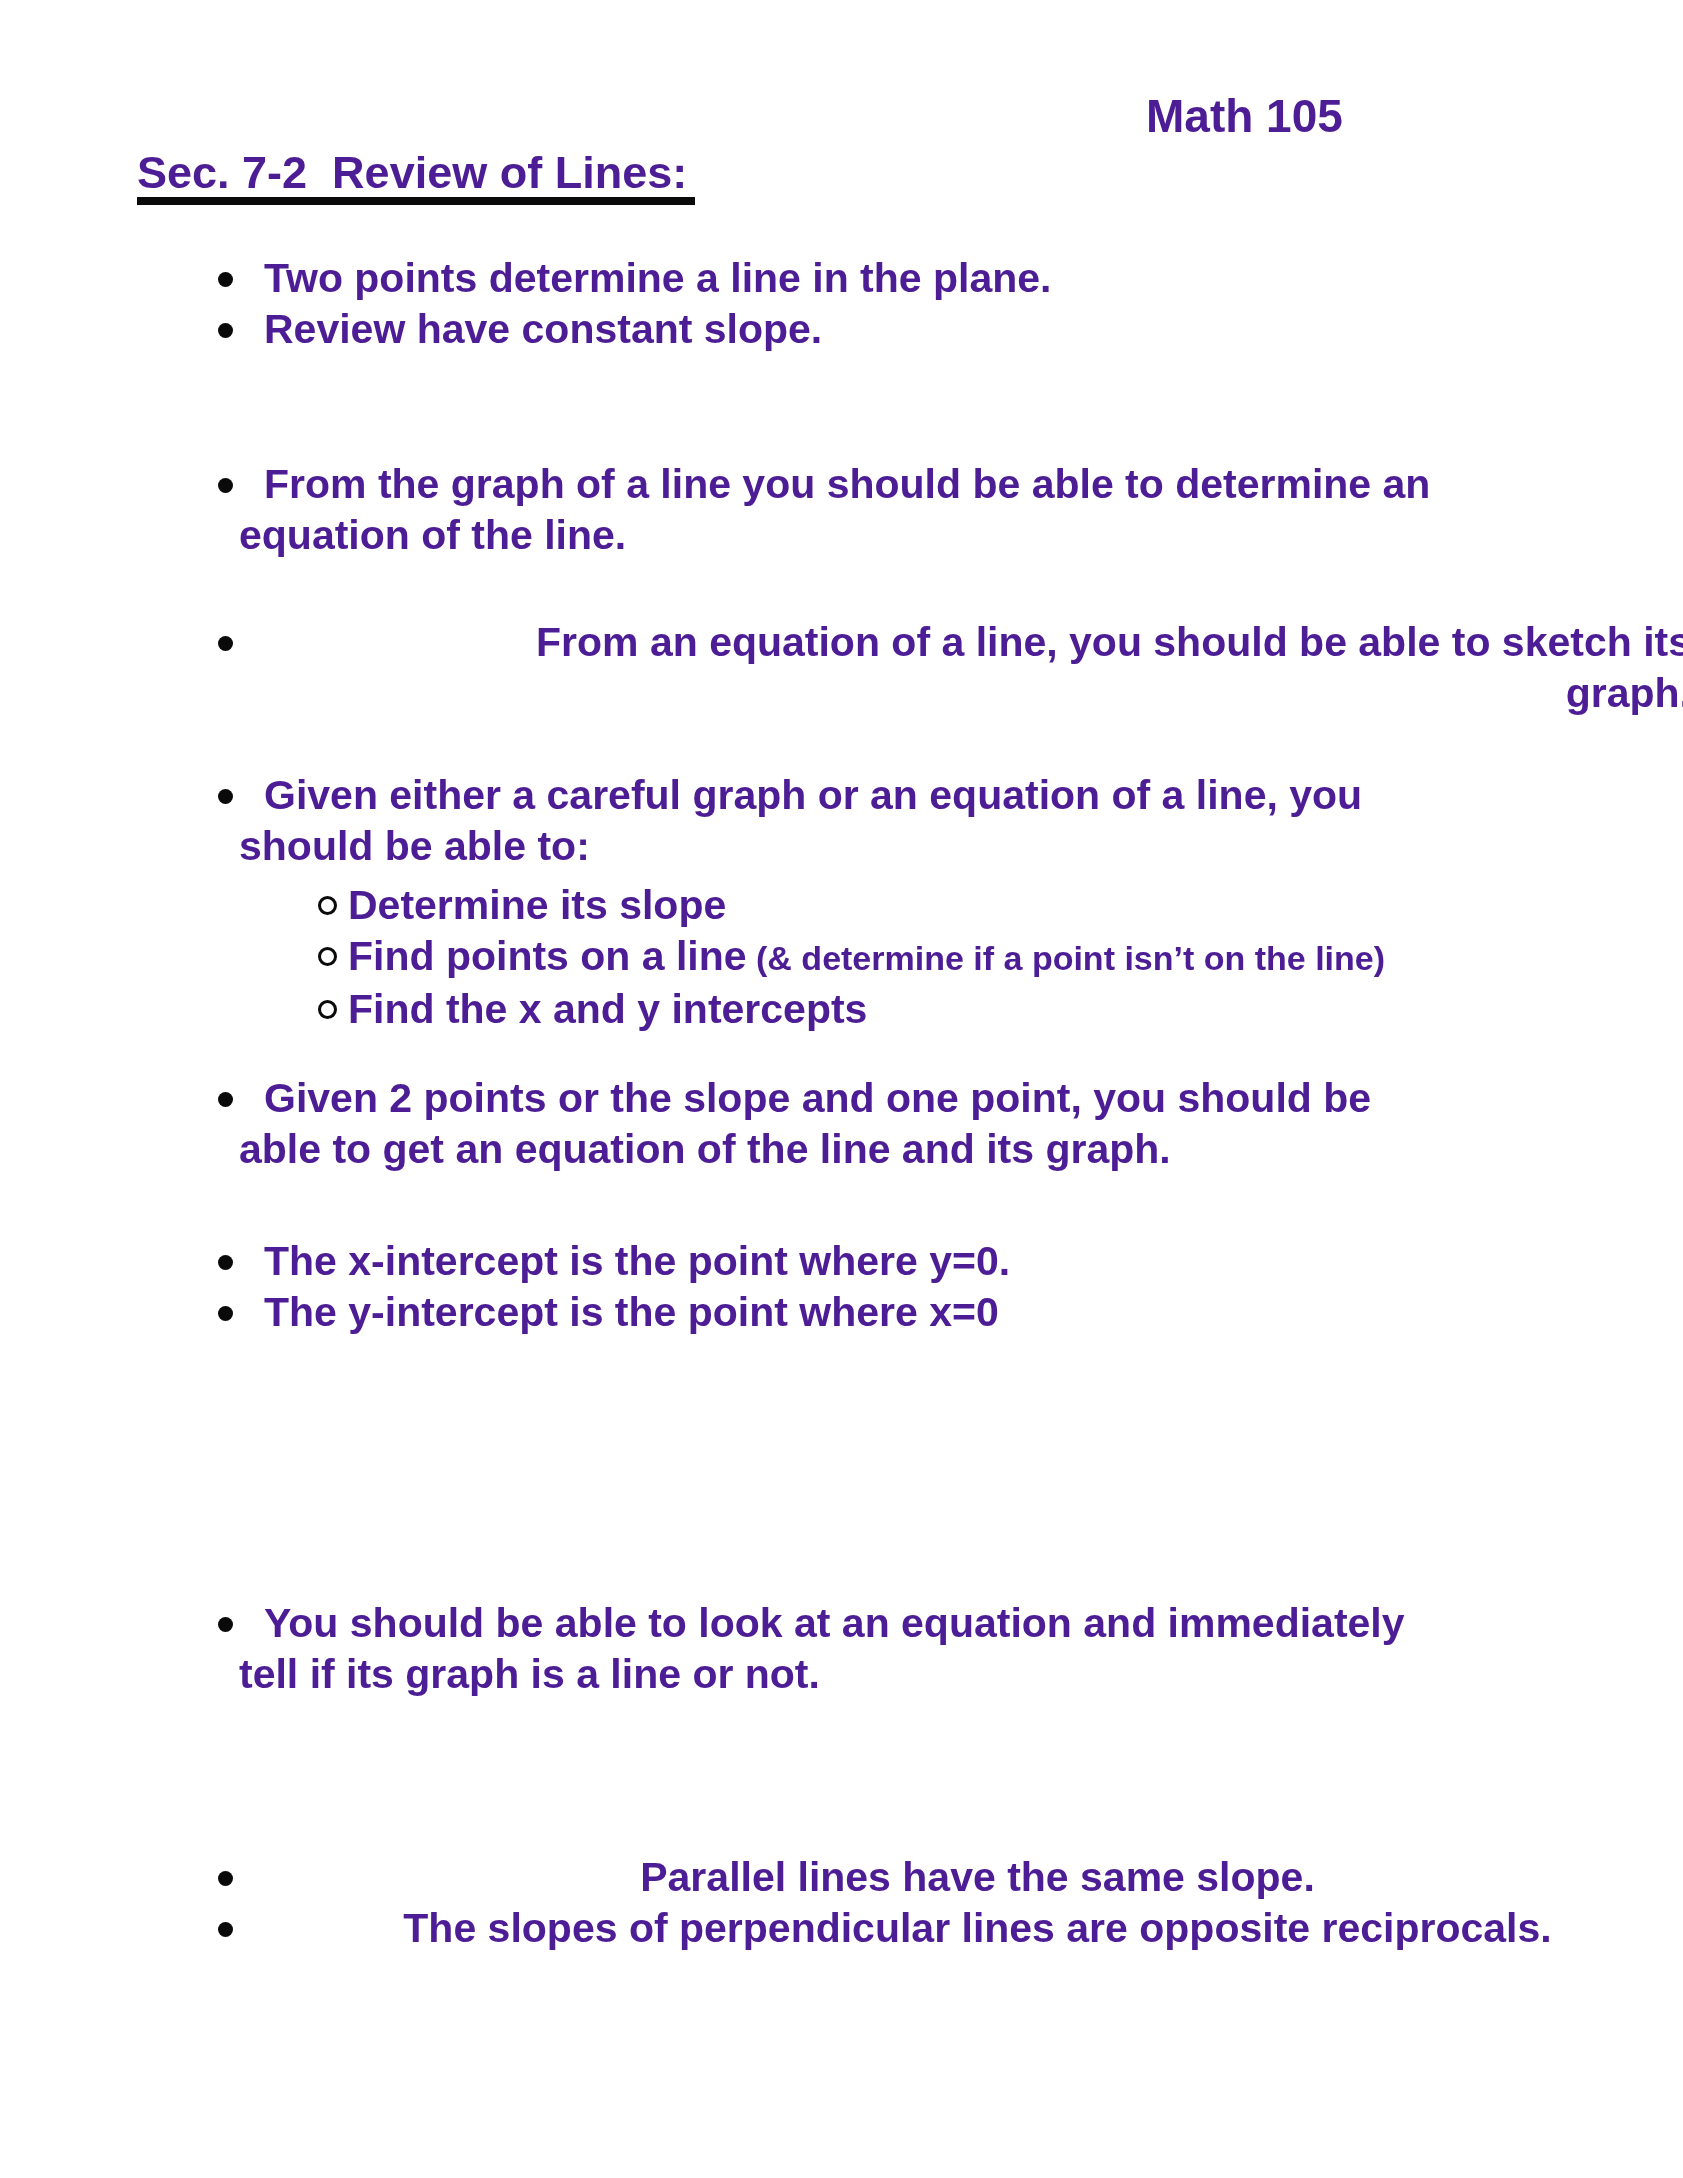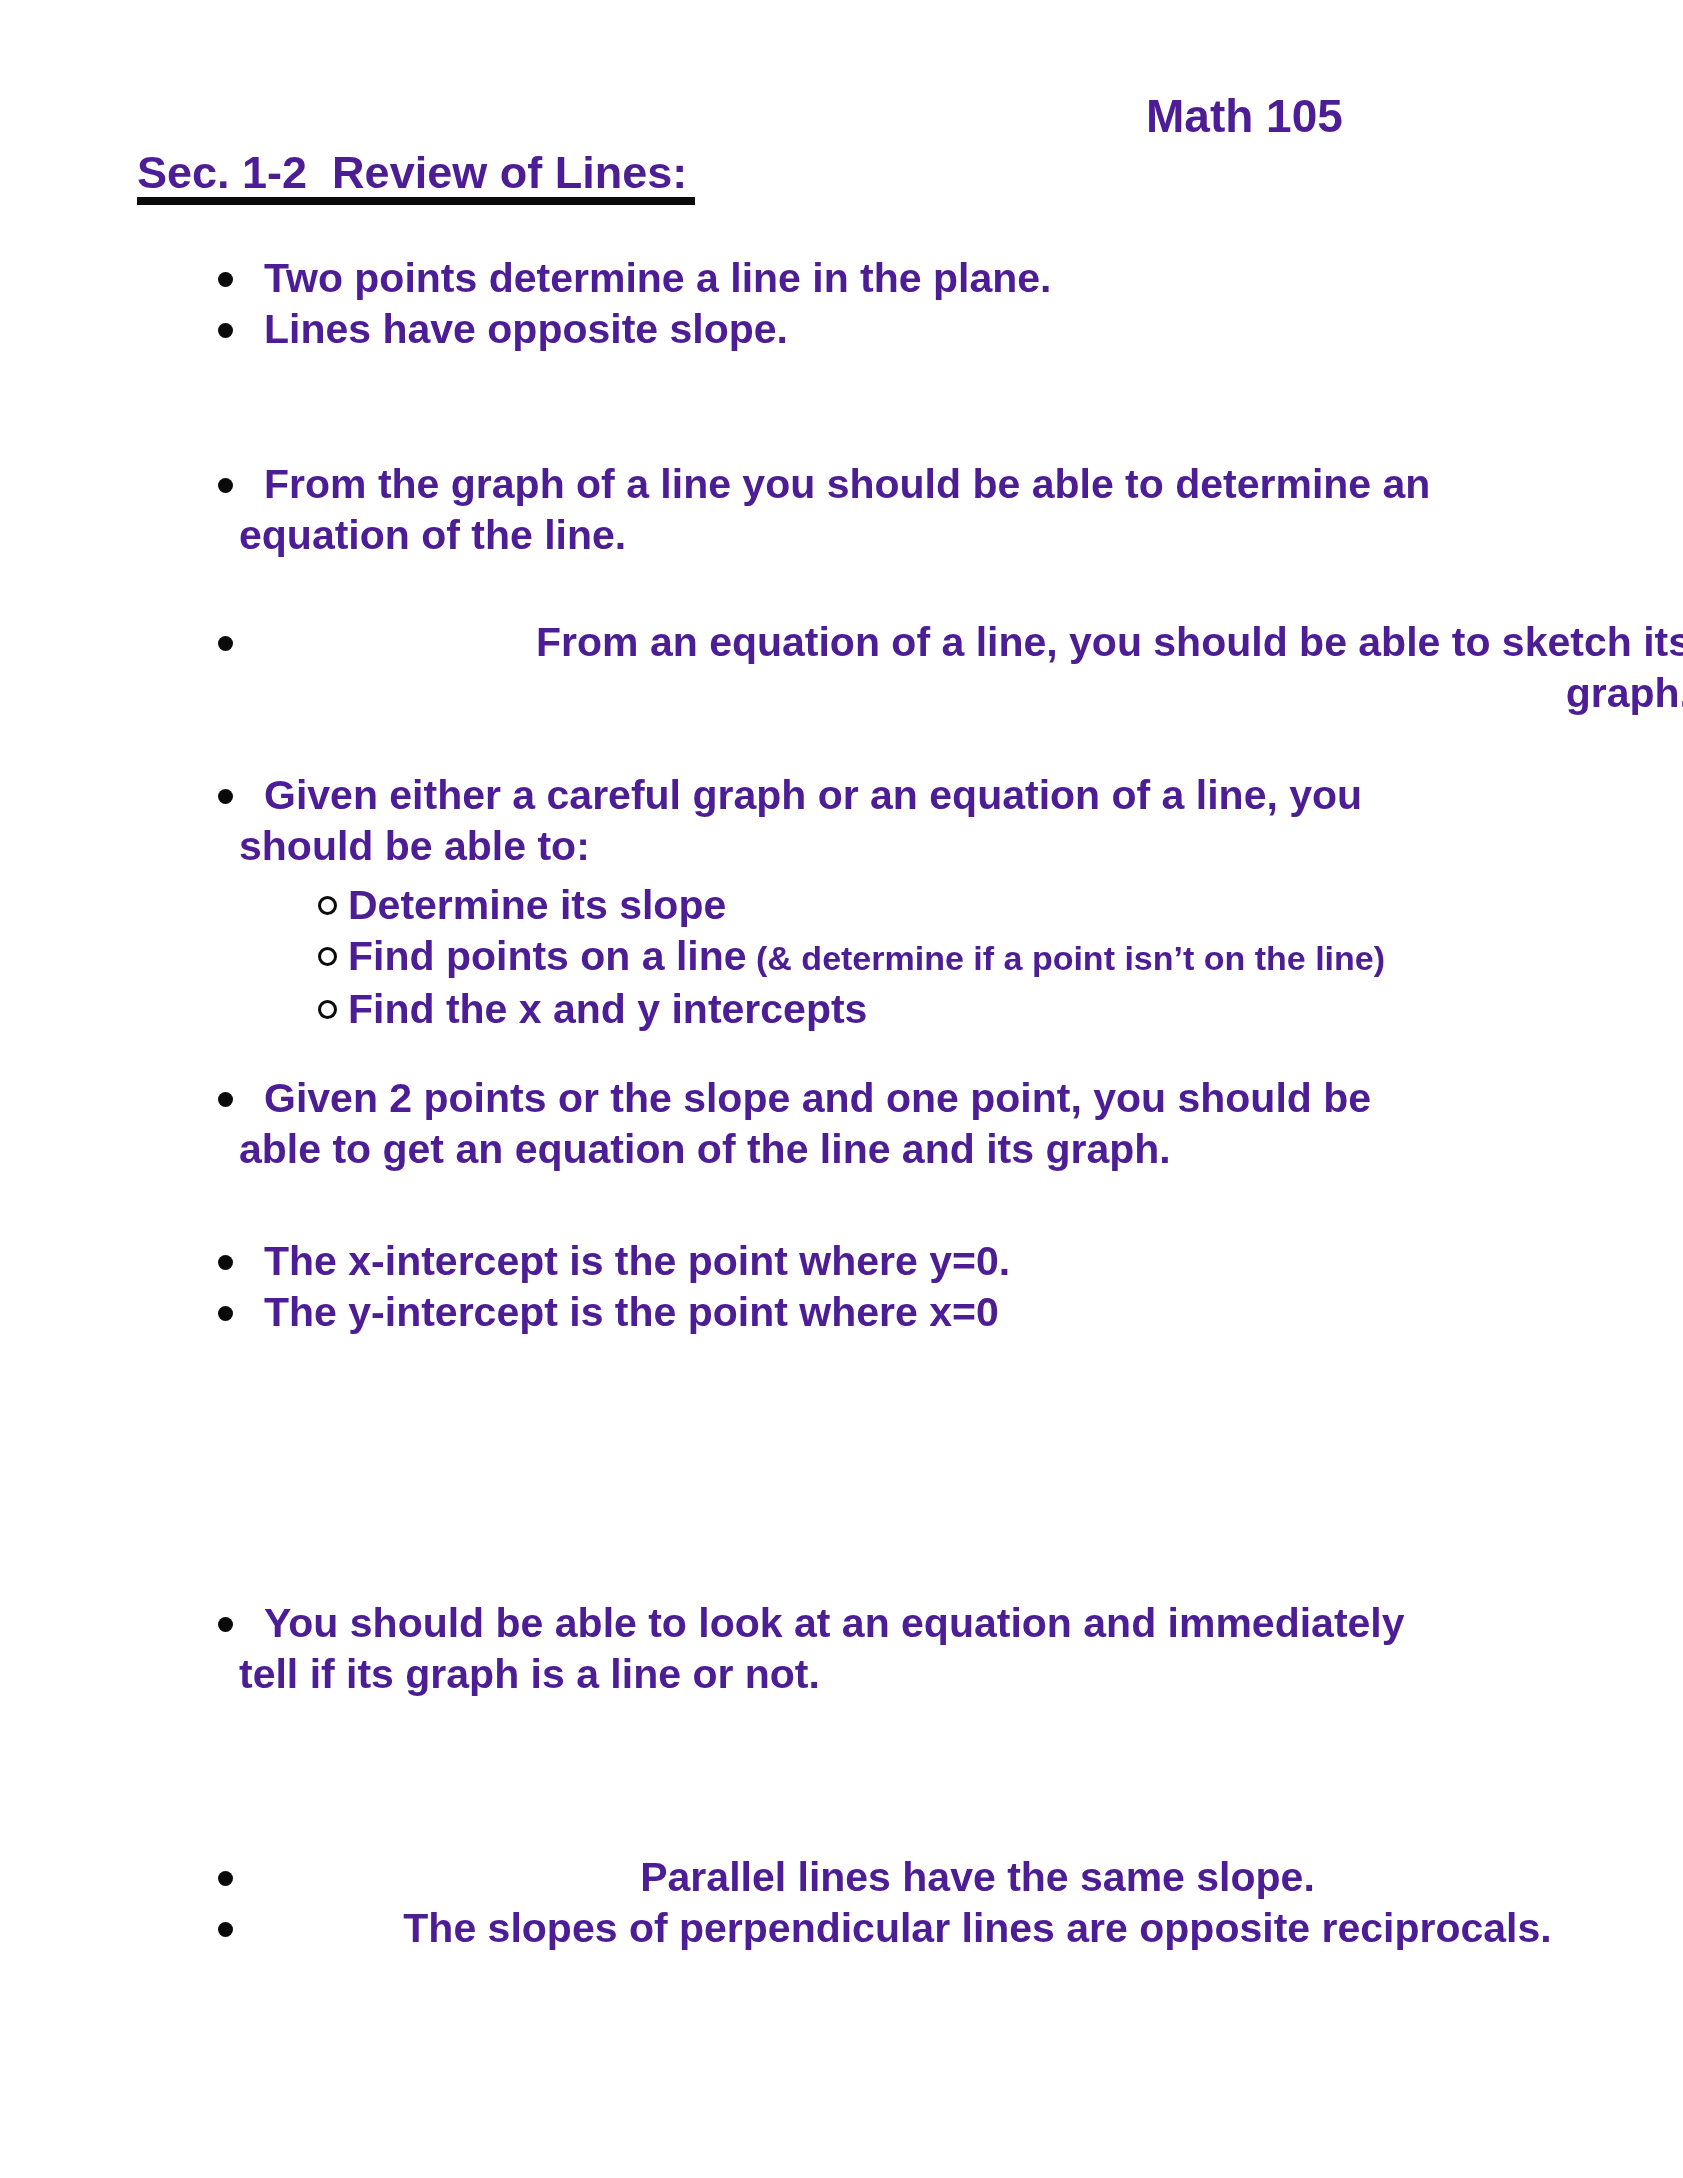--- a/index.html
+++ b/index.html
@@ -92,30 +92,30 @@
   }
   .small {
     font-size: 34px;
   }
 </style>
 </head>
 <body>
 
 <div class="page">
   <div class="course-label">Math 105</div>
-  <div class="section-heading">Sec. 1-2  Review of Lines:</div>
+  <div class="section-heading">Sec. 7-2  Review of Lines:</div>
   <div class="content">
       <div class="group" style="top: 253px;">
         <div class="li">
           <span class="marker disc"></span>
           <div class="line first"><span>Two points determine a line in the plane.</span></div>
         </div>
         <div class="li">
           <span class="marker disc"></span>
-          <div class="line first"><span>Lines have opposite slope.</span></div>
+          <div class="line first"><span>Review have constant slope.</span></div>
         </div>
       </div>
       <div class="group" style="top: 459px;">
         <div class="li">
           <span class="marker disc"></span>
           <div class="line first"><span>From the graph of a line you should be able to determine an</span></div>
           <div class="line"><span>equation of the line.</span></div>
         </div>
       </div>
       <div class="group" style="top: 617px; text-align: right;">

